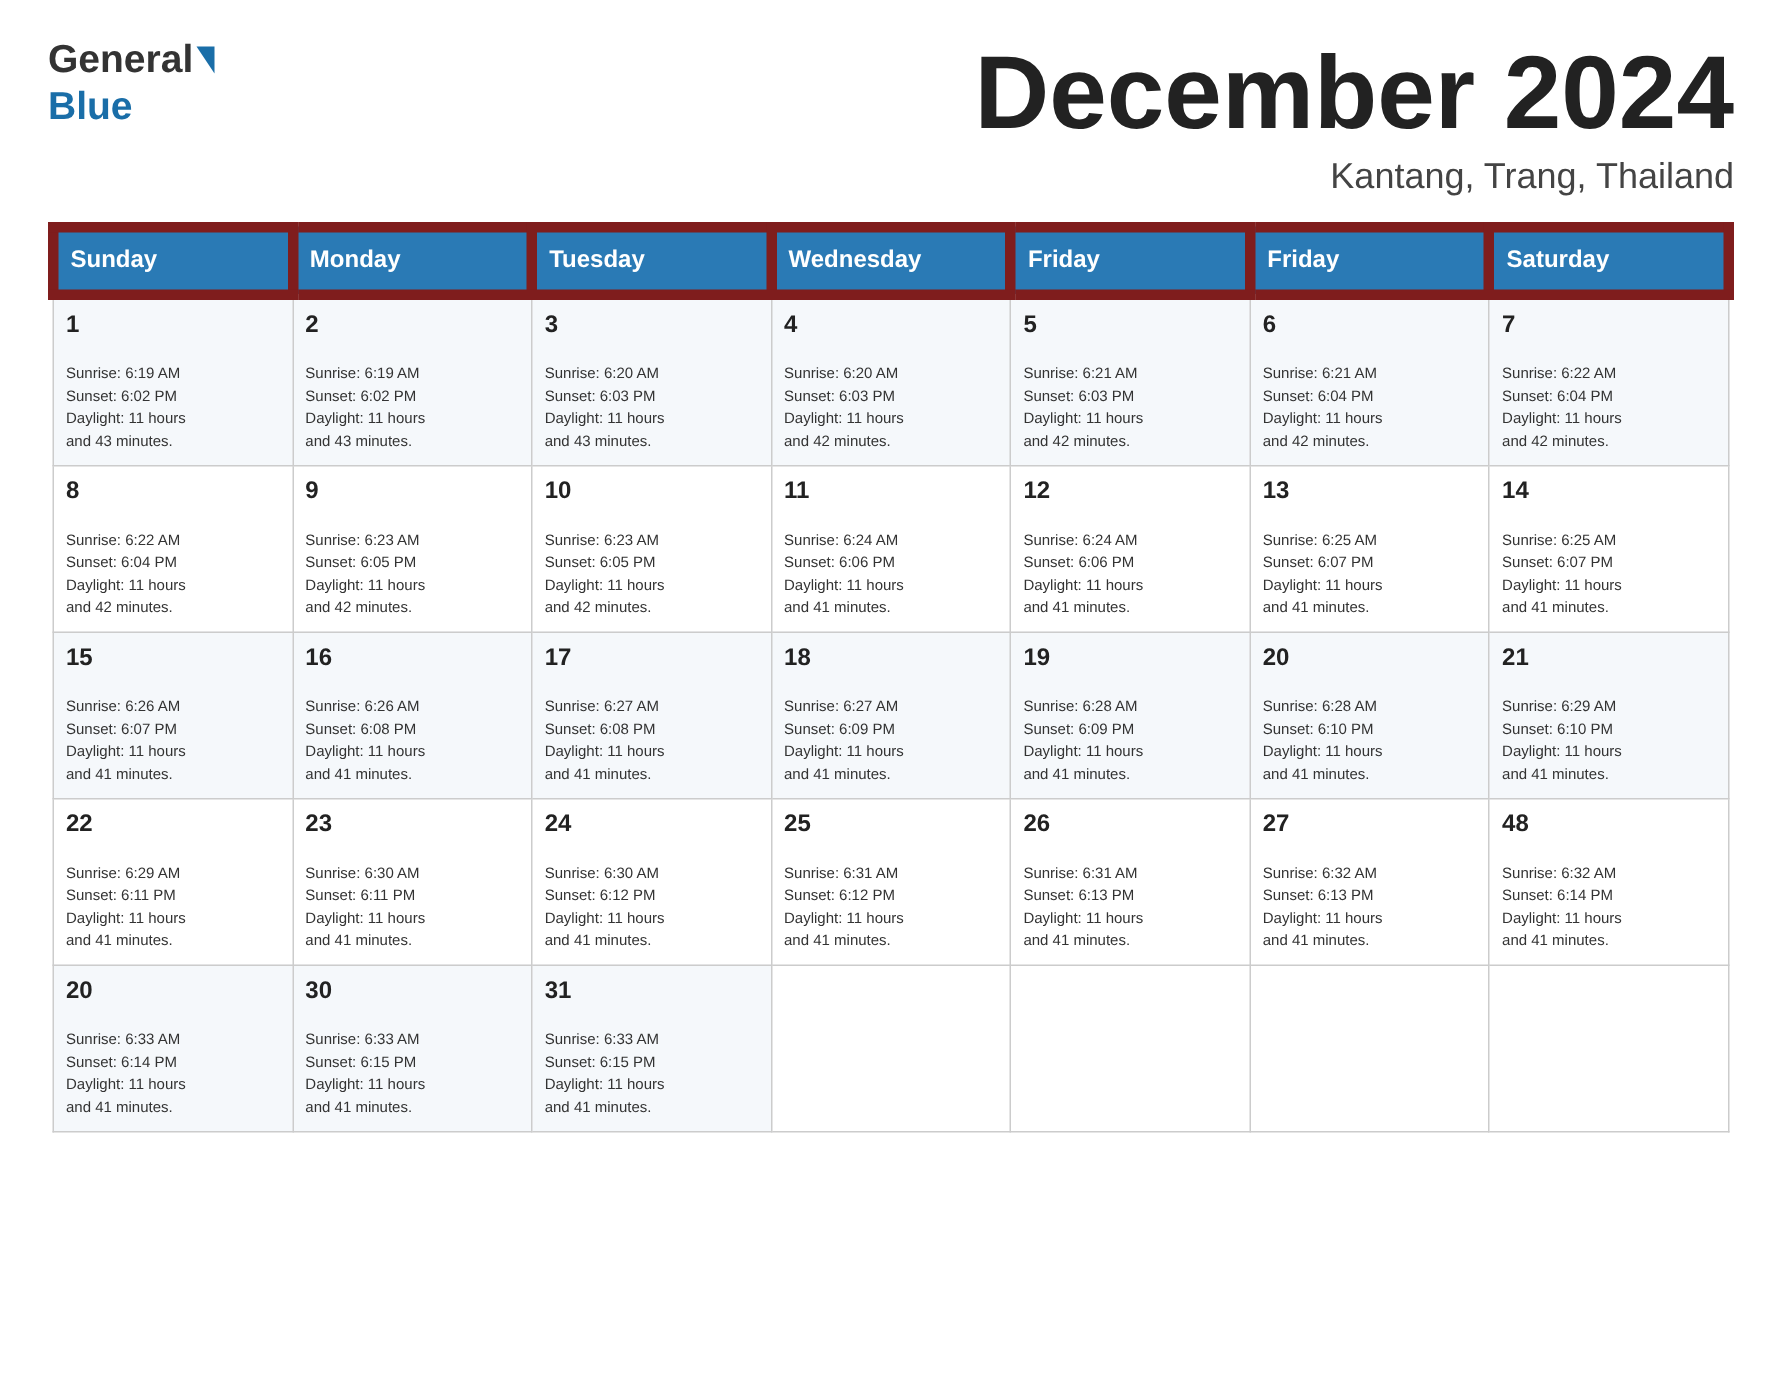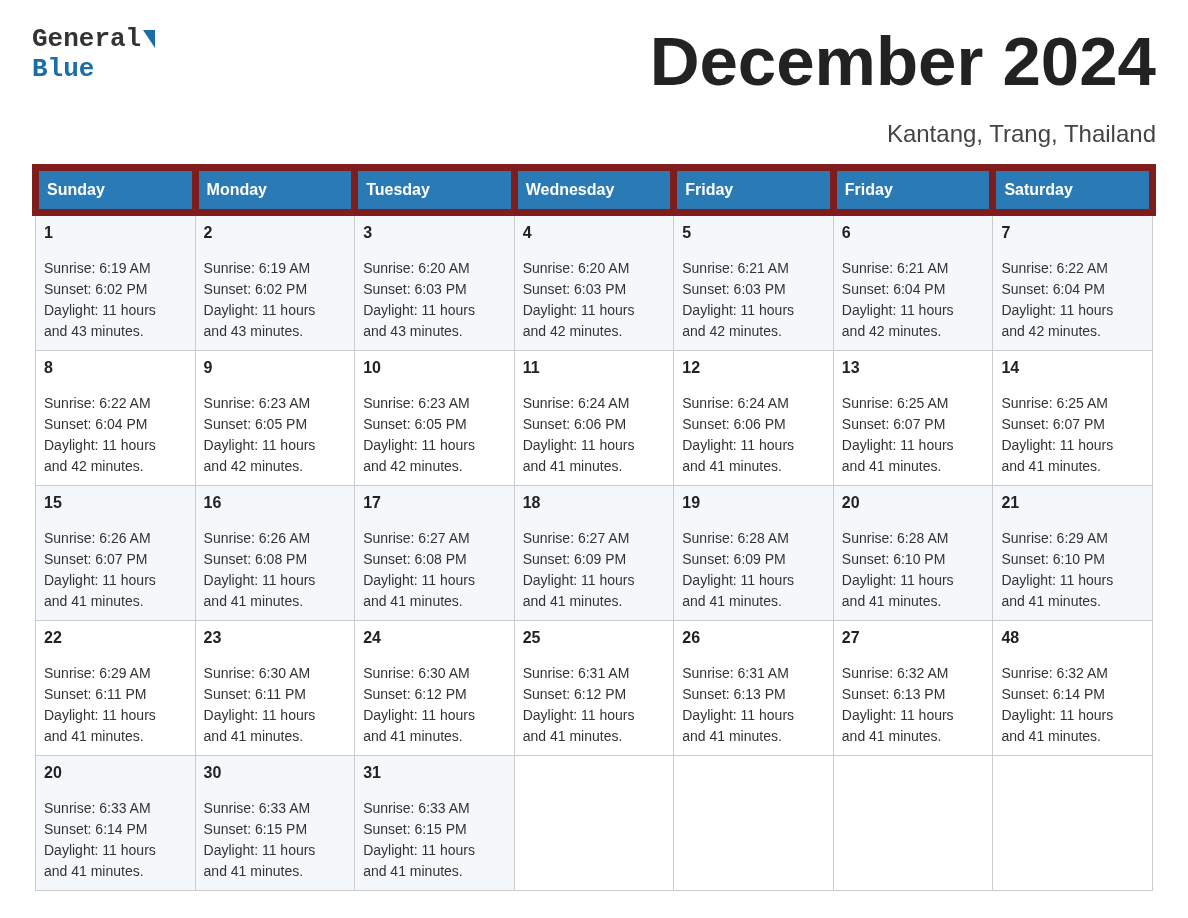--- a/index.html
+++ b/index.html
@@ -13,21 +13,20 @@
     .header {
       display: flex;
       justify-content: space-between;
       align-items: flex-start;
       margin-bottom: 16px;
     }
     .logo {
       display: flex;
       flex-direction: column;
       align-items: flex-start;
-      font-family: Liberation Mono, monospace;
     }
     .logo-text {
       display: flex;
       align-items: center;
       font-size: 26px;
       font-weight: bold;
       color: #333;
     }
     .logo-general { color: #333; }
     .logo-arrow {
@@ -46,21 +45,21 @@
     }
     .month-title {
       font-size: 69px;
       font-weight: bold;
       color: #222;
       line-height: 1.1;
     }
     .location-title {
       font-size: 24px;
       color: #444;
-      margin-top: 20px;
+      margin-top: 4px;
     }
     table {
       width: 100%;
       border-collapse: collapse;
       table-layout: fixed;
     }
     thead tr th {
       background-color: #2a7ab5;
       color: #fff;
       padding: 10px 8px;
@@ -84,21 +83,21 @@
     tbody tr:nth-child(even) td {
       background-color: #fff;
     }
     .day-number {
       font-size: 16px;
       font-weight: bold;
       margin-bottom: 4px;
       color: #222;
     }
     .day-info {
-      font-size: 14px;
+      font-size: 10px;
       line-height: 1.5;
       color: #333;
       margin-top: 16px;
     }
     .empty-cell {
       background-color: #fff !important;
     }
   </style>
 </head>
 <body>

